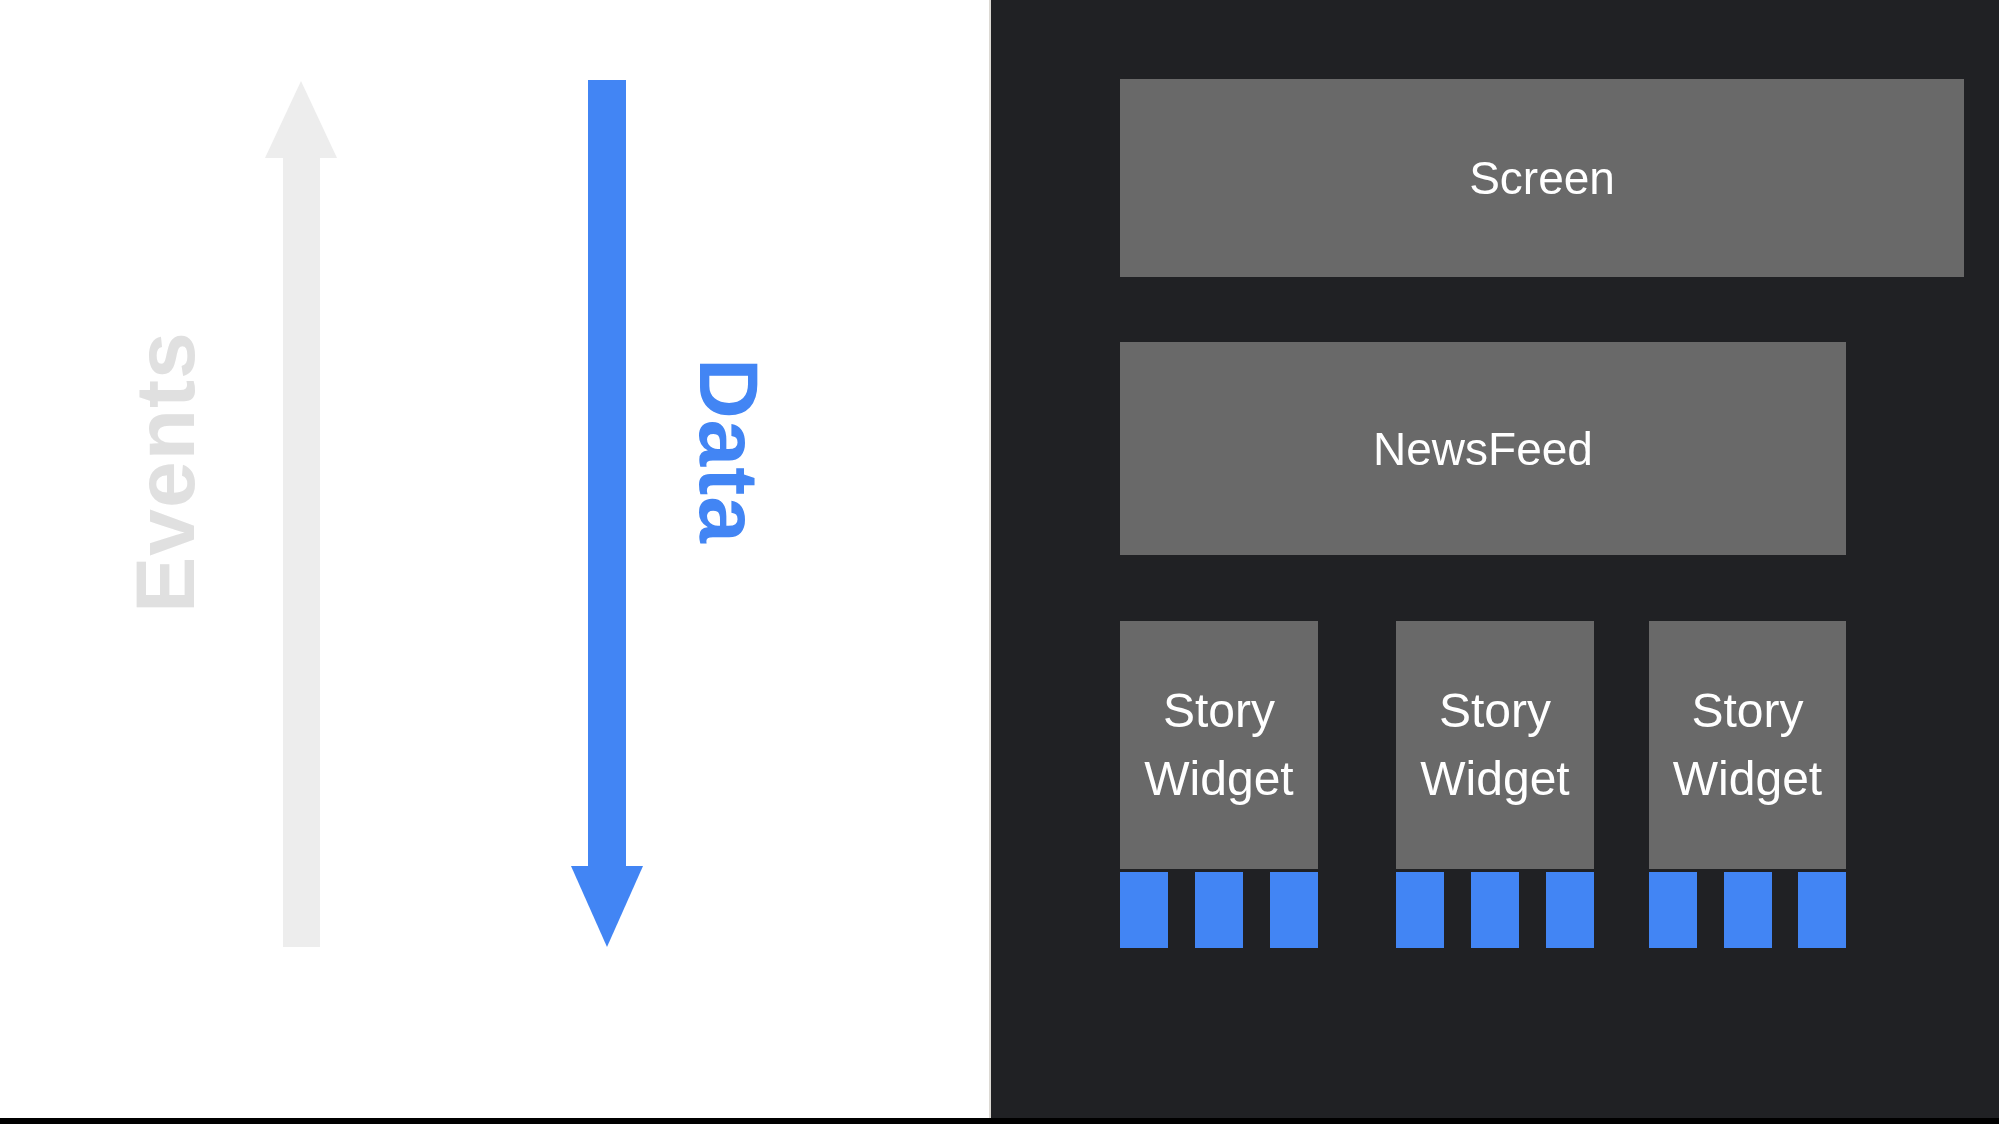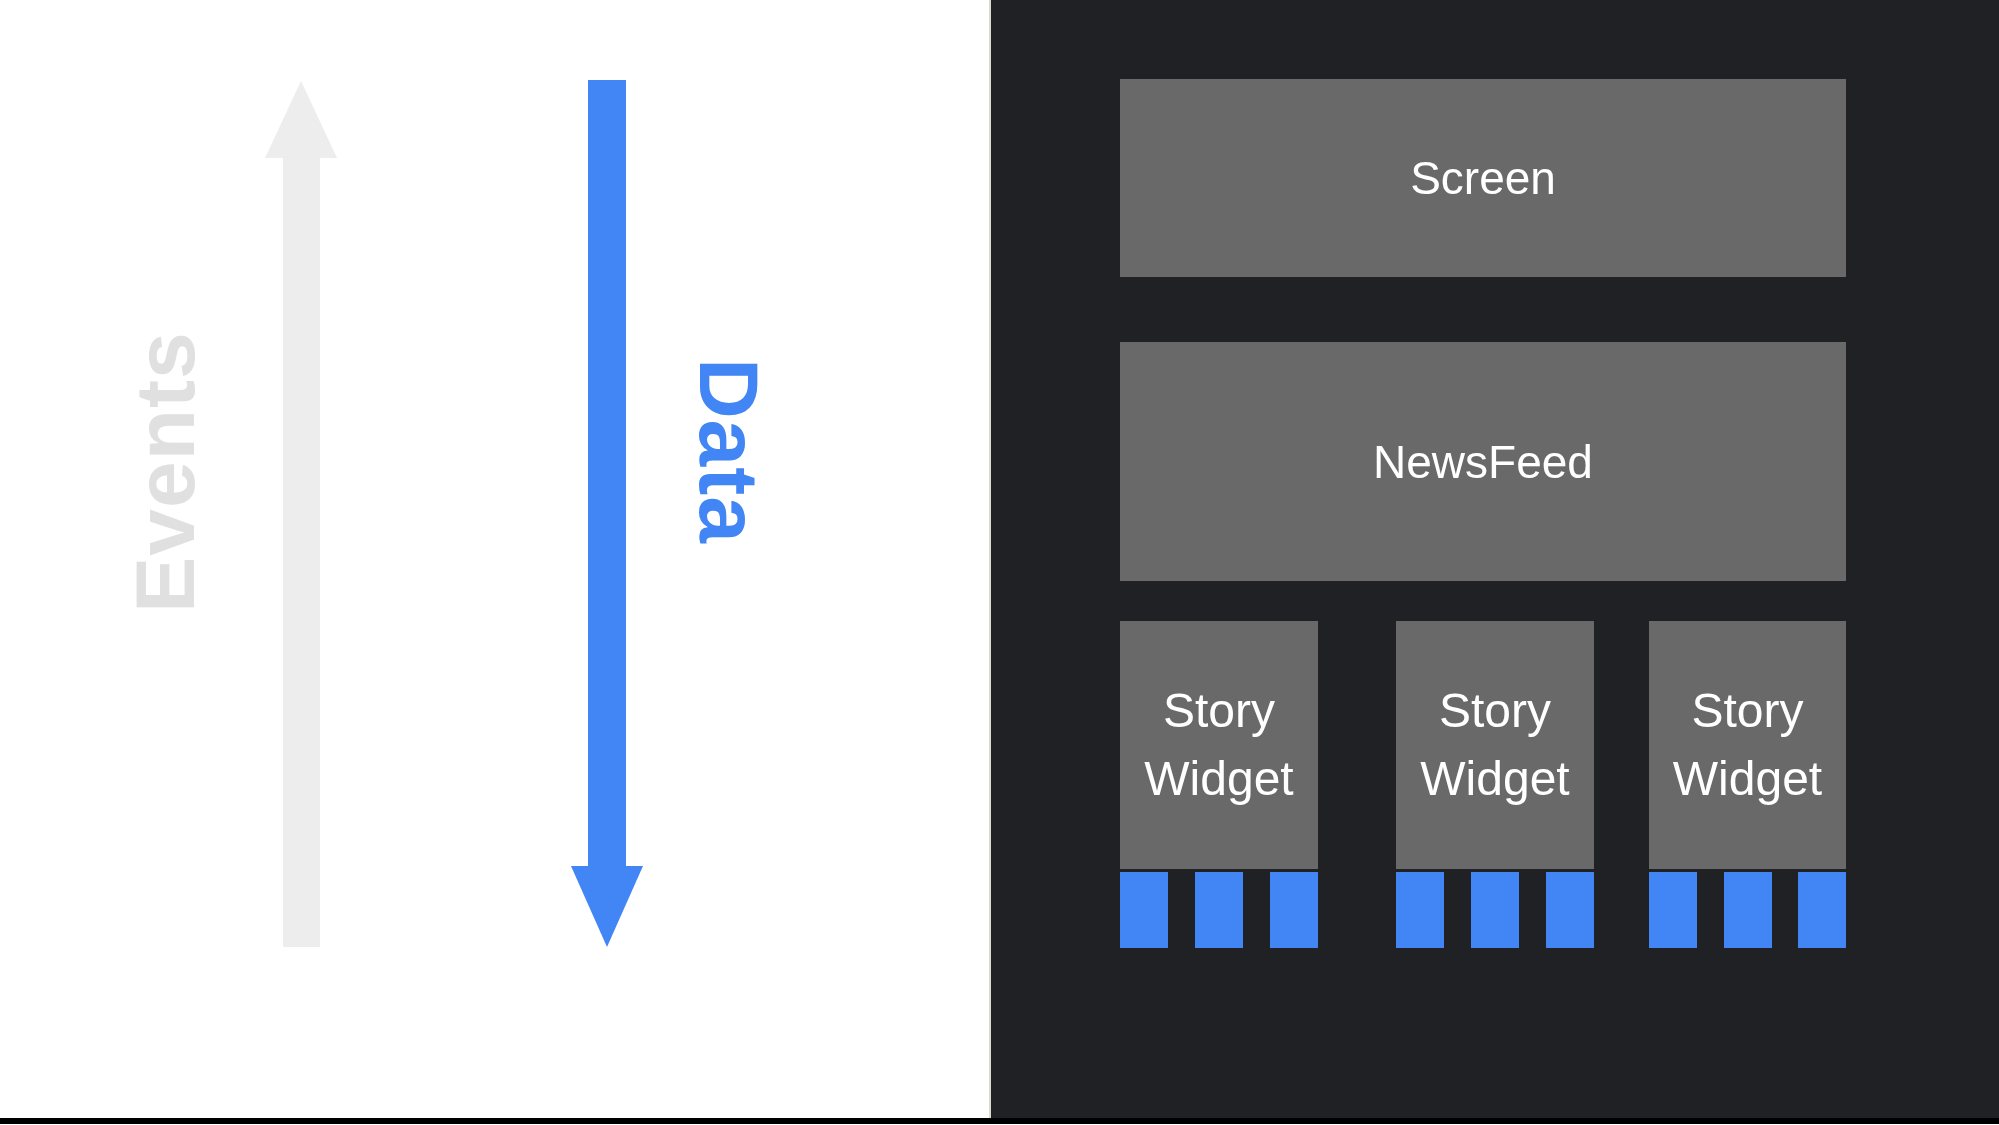--- a/index.html
+++ b/index.html
@@ -82,22 +82,22 @@
   }
   .box {
     position: absolute;
     background: var(--box_gray, #696969);
     color: var(--text_white, #ffffff);
     display: flex;
     align-items: center;
     justify-content: center;
     text-align: center;
   }
-  .box-screen   { left: 1120px; top:  79px; width: 726px; height: 198px; font-size: 46px; font-weight: 500; }
-  .box-newsfeed { left: 1120px; top: 342px; width: 726px; height: 239px; font-size: 46px; font-weight: 500; }
+  .box-screen   { left: 1120px; top:  79px; width: 844px; height: 198px; font-size: 46px; font-weight: 500; }
+  .box-newsfeed { left: 1120px; top: 342px; width: 726px; height: 213px; font-size: 46px; font-weight: 500; }
   .box-story    { top: 621px; height: 248px; font-size: 48px; font-weight: 500; line-height: 1.42; }
   .box-story-1  { left: 1120px; width: 198px; }
   .box-story-2  { left: 1396px; width: 198px; }
   .box-story-3  { left: 1649px; width: 197px; }
 
   .squares-row {
     position: absolute;
     top: 872px; height: 76px;
     display: flex;
     justify-content: space-between;

